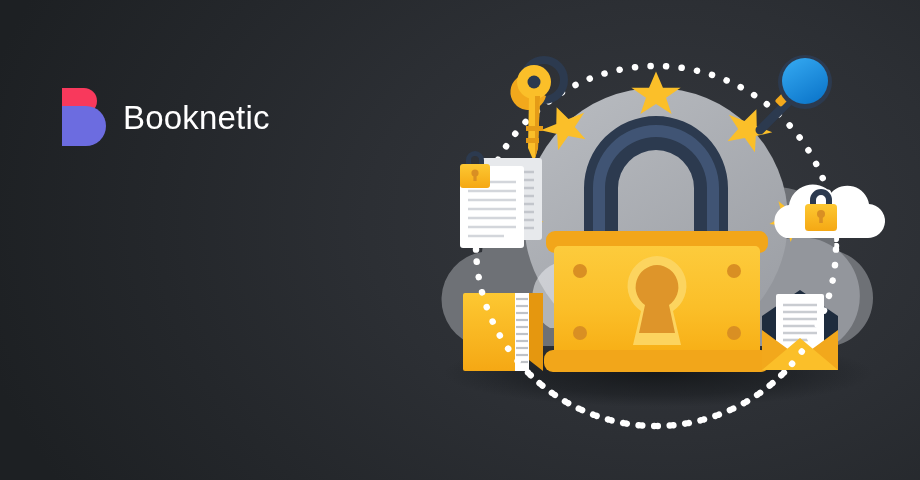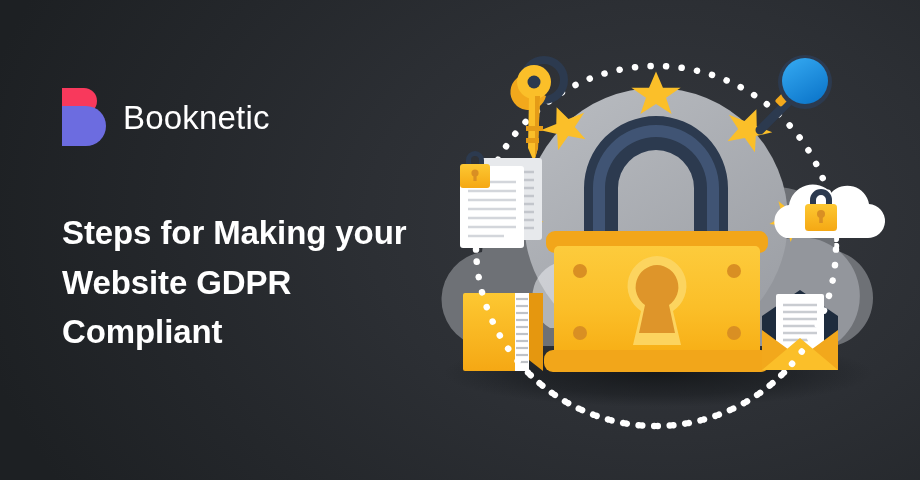--- a/index.html
+++ b/index.html
@@ -61,21 +61,20 @@
   <div class="left-col">
 
     <div class="logo-row">
       <svg class="logo-mark" viewBox="0 0 44 62">
         <path d="M0 2 h22 a13 13 0 0 1 0 26 H0 Z" fill="#F8395C"></path>
         <path d="M0 20 h24 a20 20 0 0 1 0 40 H0 Z" fill="#6C6CE0"></path>
       </svg>
       <span class="logo-word">Booknetic</span>
     </div>
 
-    <div class="headline">Steps for Making your Website GDPR Compliant</div>
   </div>
 
   <div class="illustration">
     <svg viewBox="0 0 470 425" xmlns="http://www.w3.org/2000/svg">
       <defs>
         <linearGradient id="lockBody" x1="0" y1="0" x2="0" y2="1">
           <stop offset="0%" stop-color="#FDCB3C"></stop>
           <stop offset="55%" stop-color="#FBBF29"></stop>
           <stop offset="100%" stop-color="#F7AE15"></stop>
         </linearGradient>

